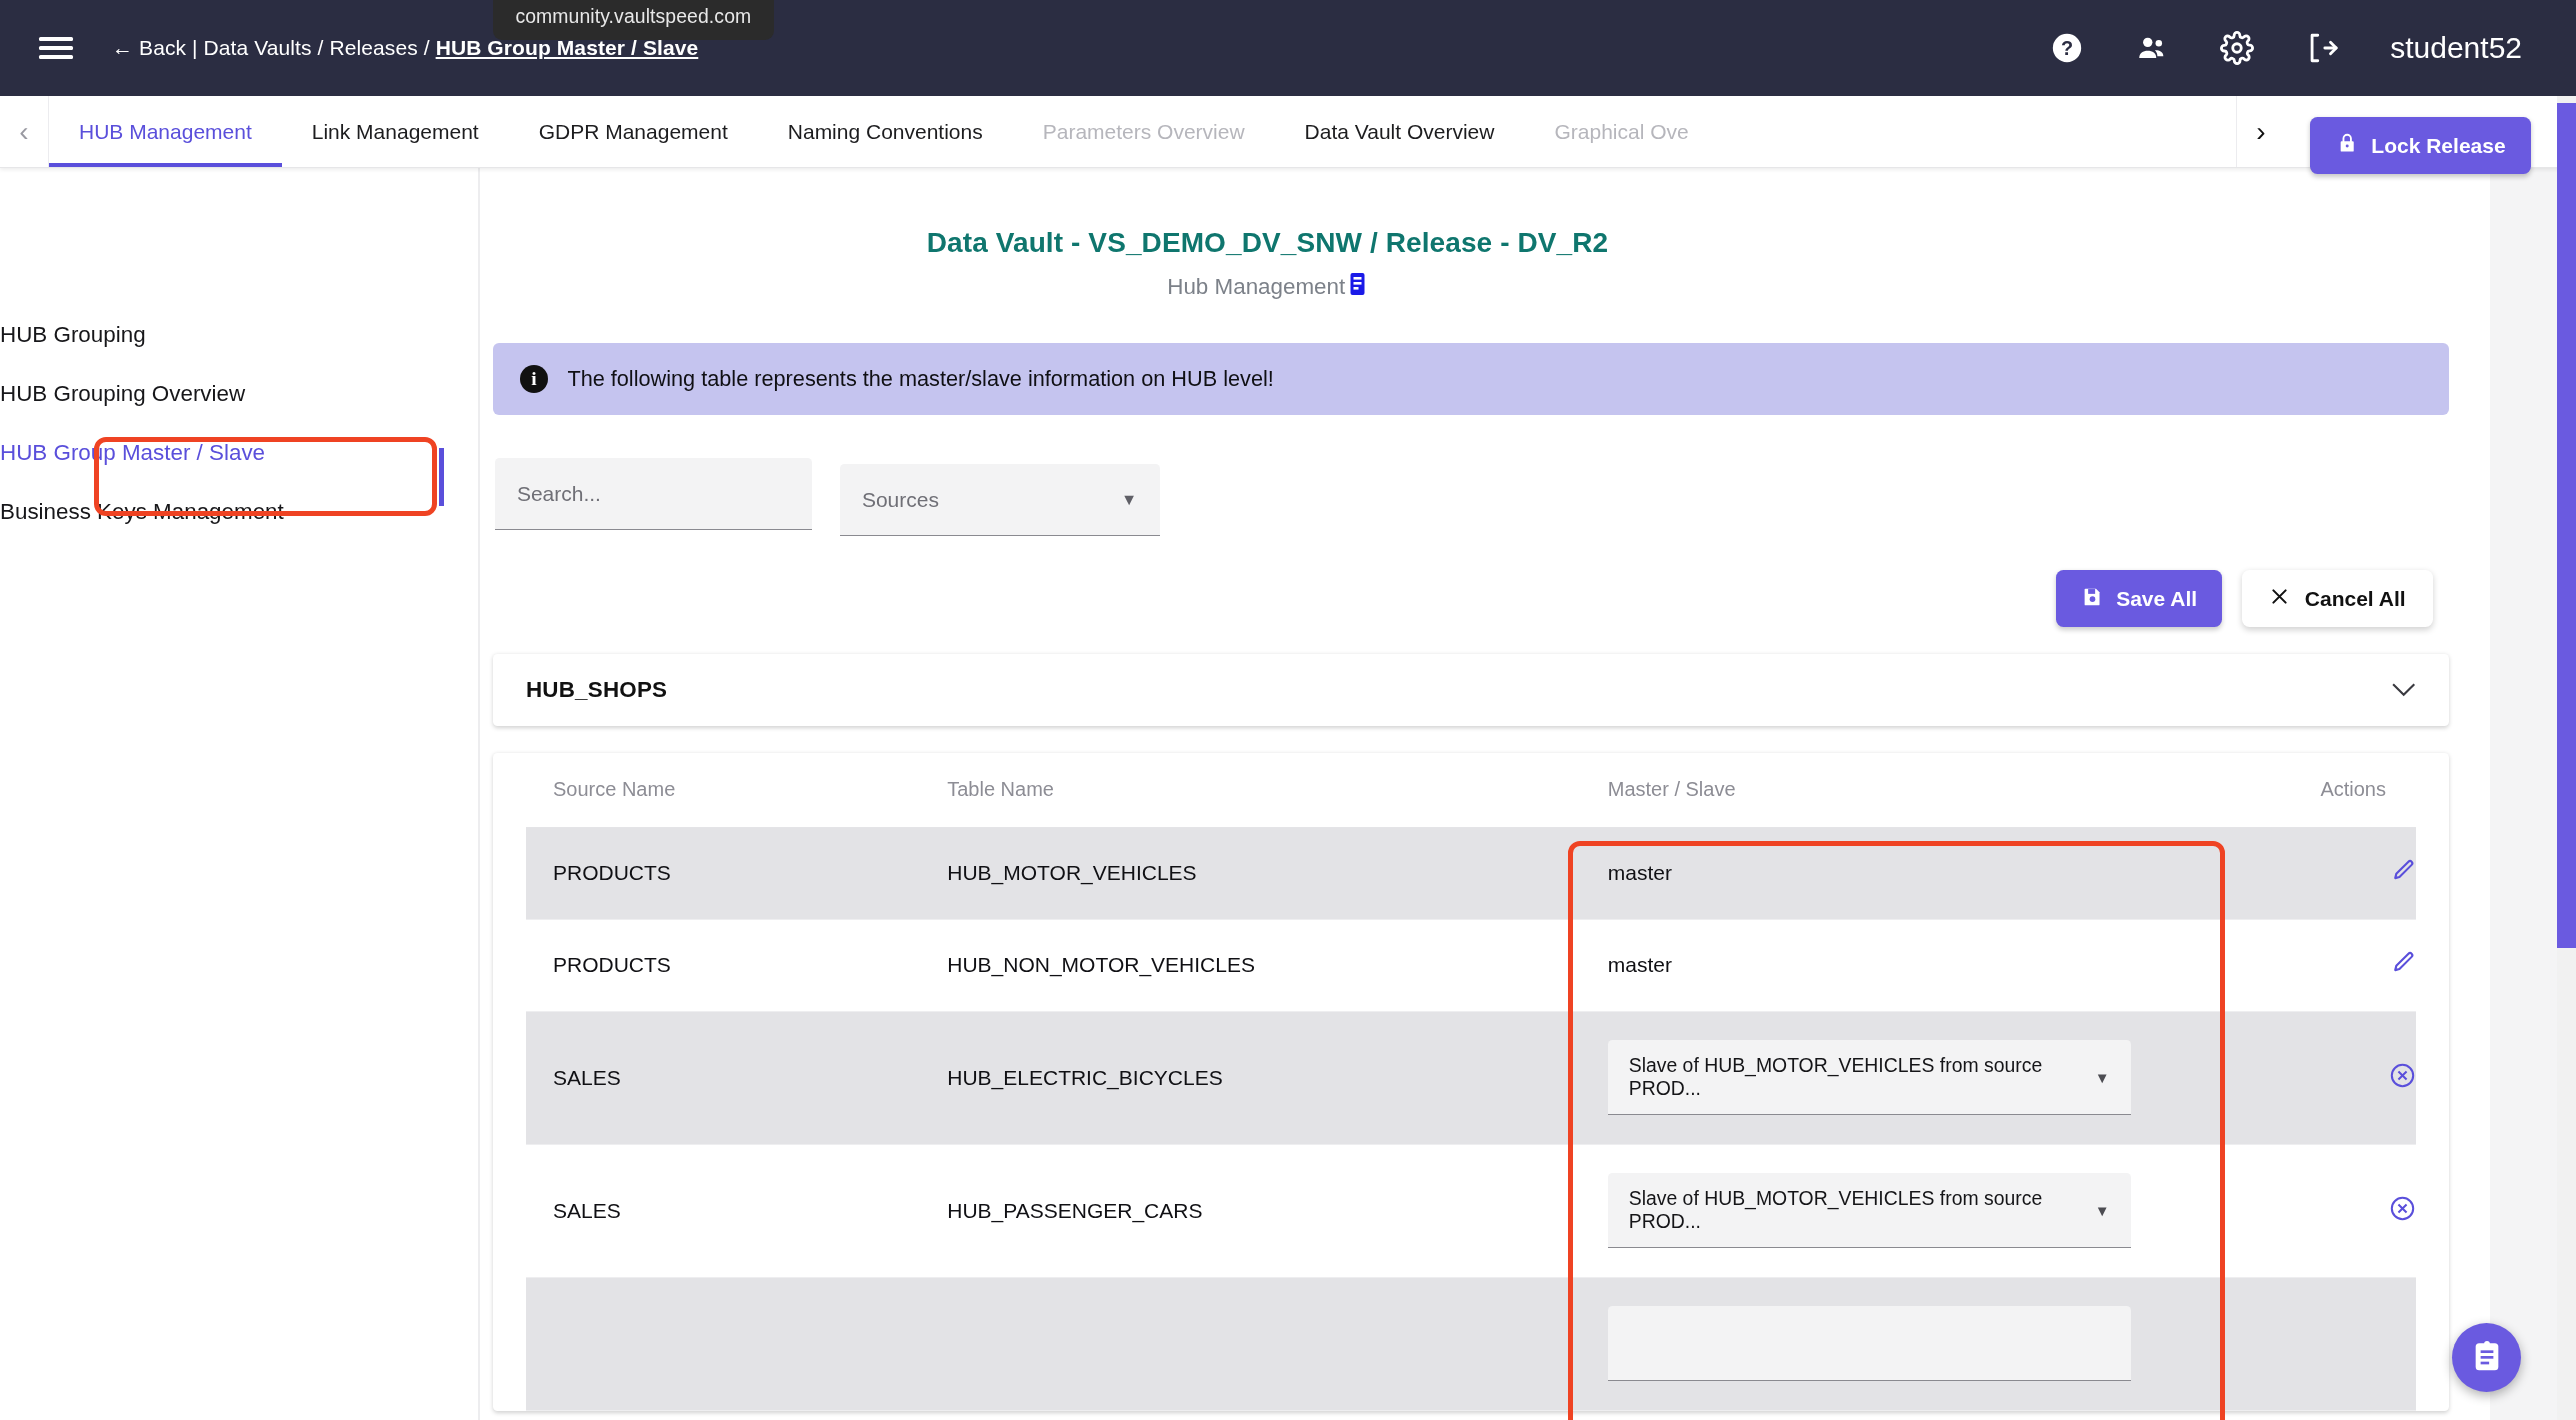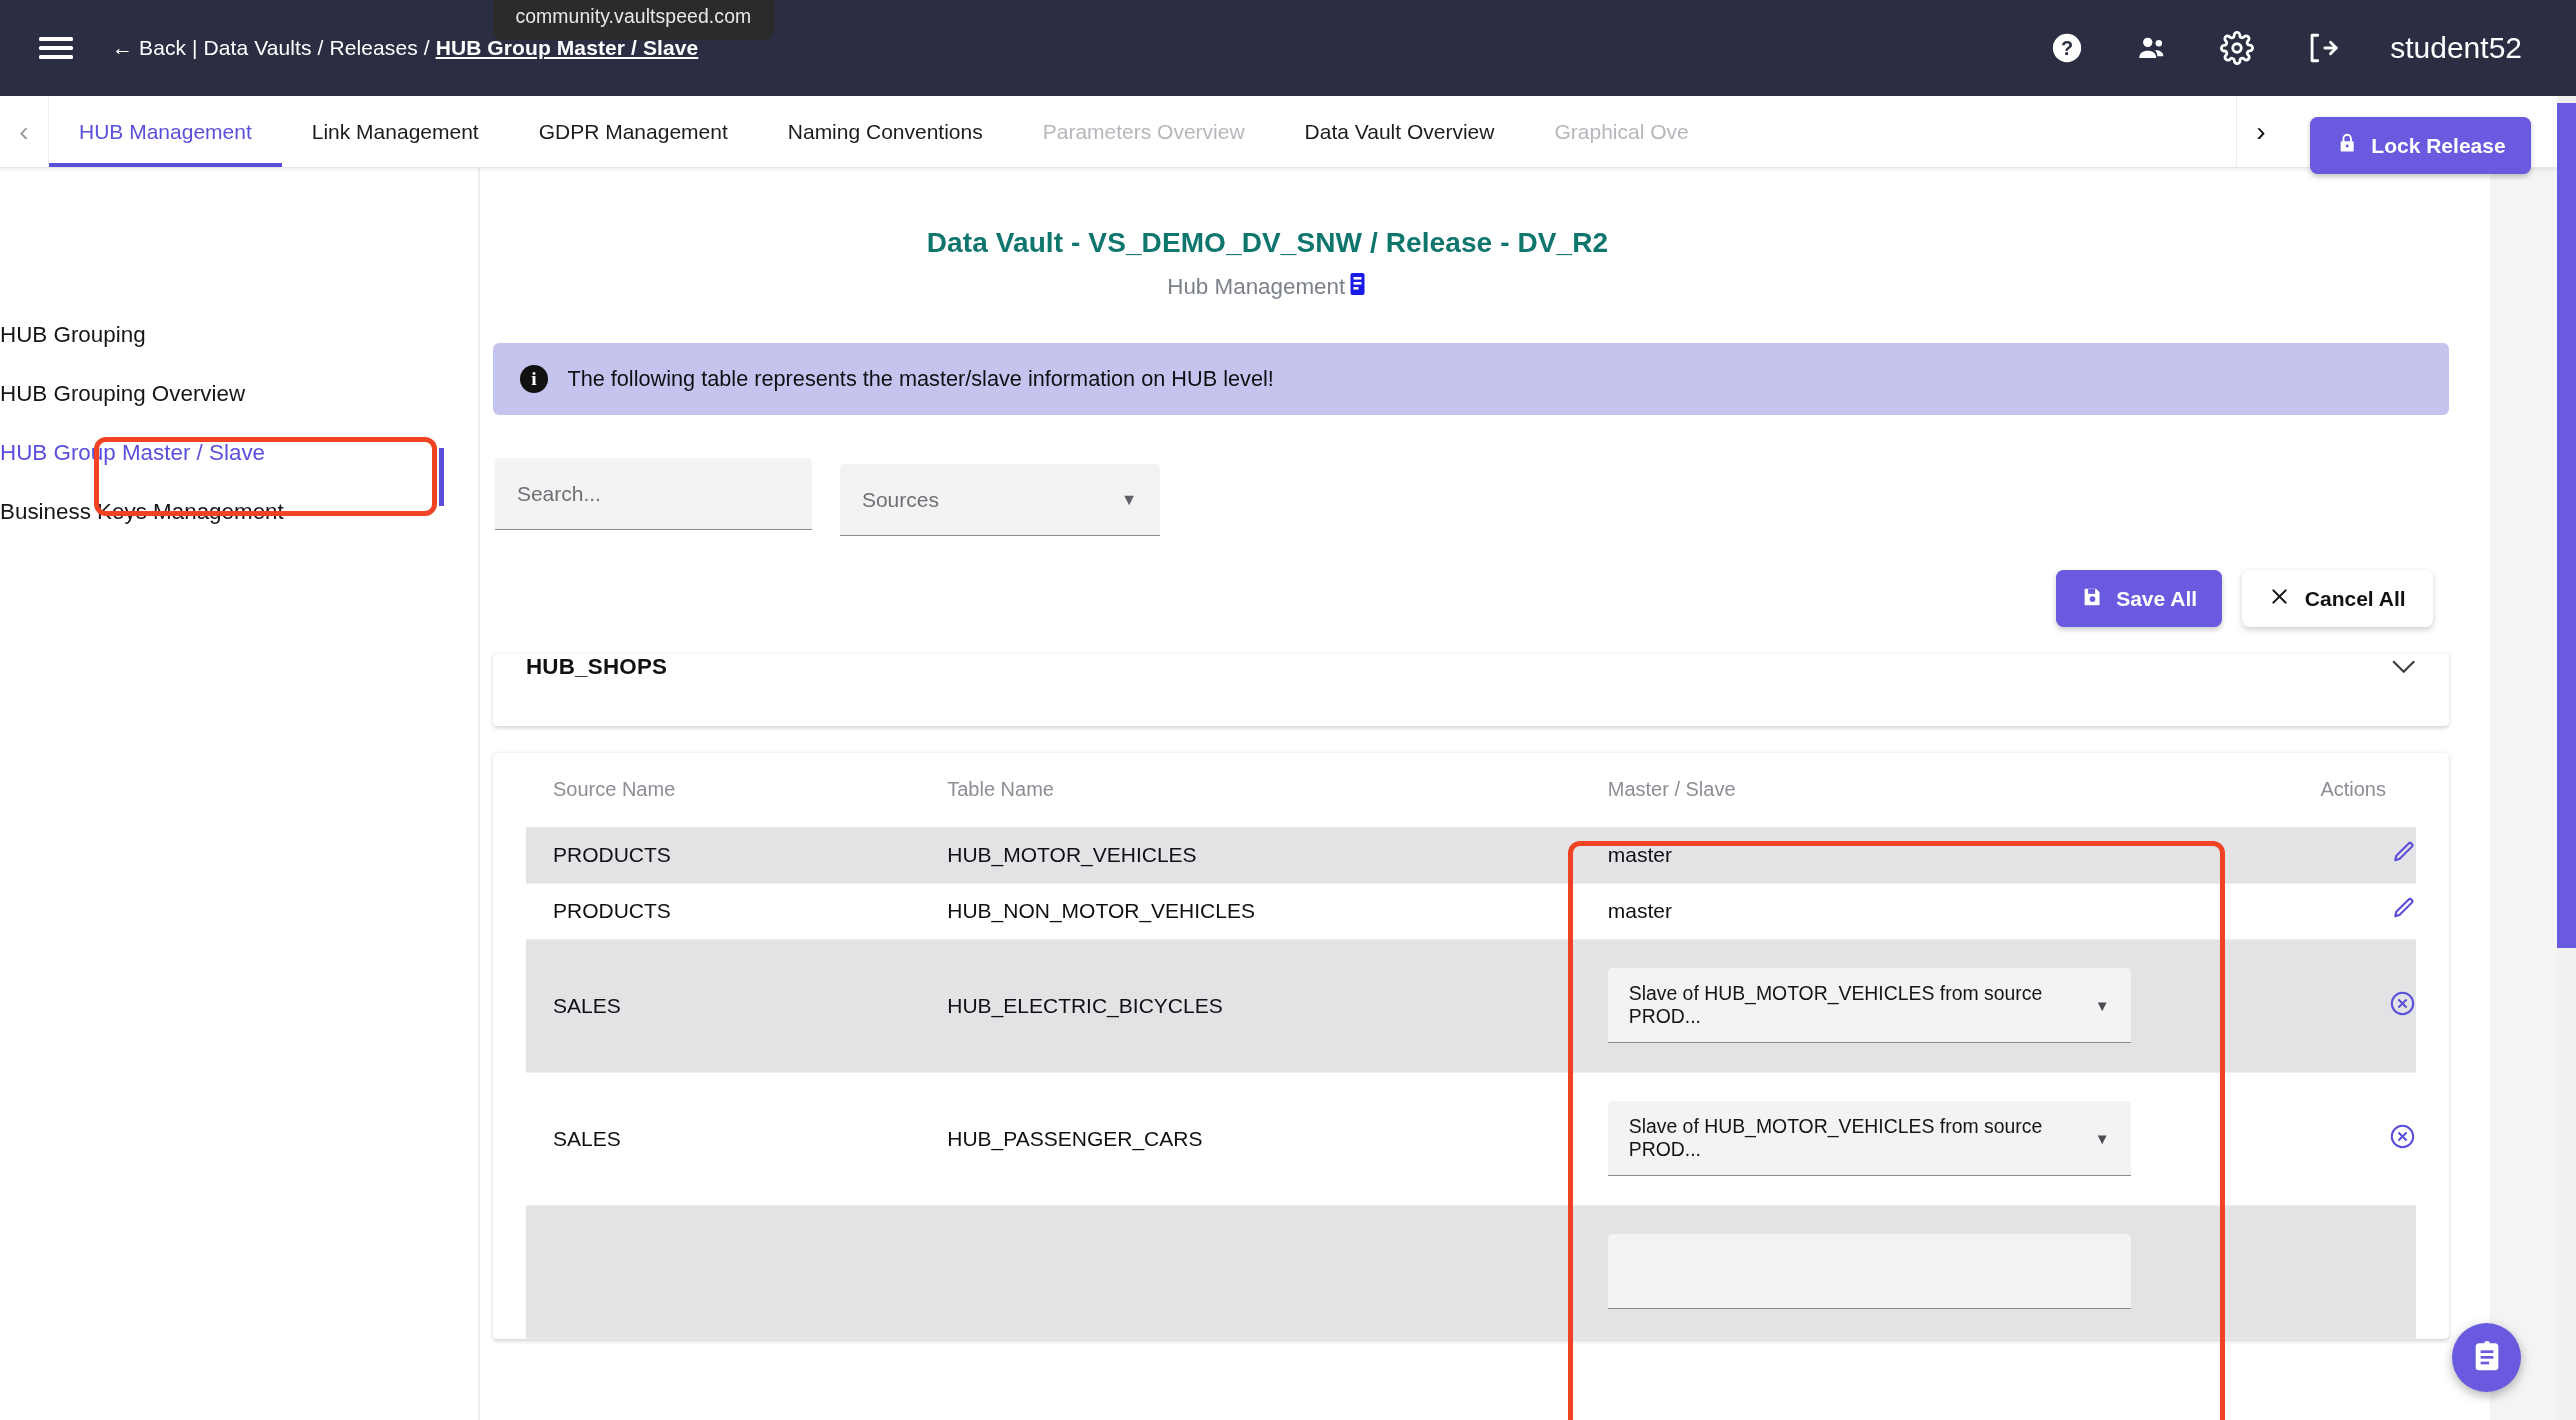--- a/index.html
+++ b/index.html
@@ -113,21 +113,21 @@
   }
   .btn-cancel {
     background:#fff; color:#111; border:none; border-radius:7.5px; height:57px; padding:0 27px;
     display:flex; align-items:center; gap:15px; font-size:21px; font-weight:700; cursor:pointer;
     box-shadow:0 2.2px 6px rgba(0,0,0,.18);
   }
 
   
   .acc { background:#fff; border-radius:4.5px; box-shadow:0 1.5px 4.5px rgba(0,0,0,.18); margin-top: 27px; }
   .acc-head {
-    height:72px; display:flex; padding: 0 33px; cursor:pointer;
+    height:72px; display:flex; align-items:center; padding: 0 33px; cursor:pointer;
   }
   .acc-title { font-size:22.4px; font-weight:700; color:#111; letter-spacing:0.2px;}
   .badge {
     width:30px; height:30px; border-radius:50%; background:#d8a173; color:#fff;
     font-size:18px; display:flex; align-items:center; justify-content:center;
     margin-left: 9px; margin-top:-19.4px;
   }
   .chev { margin-left:auto; font-size:22.4px; color:#3a3a40; }
 
   
@@ -140,21 +140,21 @@
   .tbl td {
     font-size:21px; color:#101014; padding: 0 0 0 27px; border-bottom:0.7px solid #eeeef0;
     vertical-align: middle;
   }
   .tbl tr.alt td { background:#e3e3e6; }
   .c1 { width: 388px; }
   .c2 { width: 650px; }
   .c3 { width: 650px; }
   .c4 { width: 172px; text-align:right !important; padding-right: 27px; }
   th.c4 { text-align:right !important; padding-left:0; padding-right:30px; }
-  .row-s { height: 56px; }
+  .row-s { height: 92px; }
   .row-t { height: 133px; }
   .ms-select {
     background:#f3f3f4; border-bottom:1.5px solid #8a8a90; border-radius:4.5px 4.5px 0 0;
     height: 75px; width: 523px; display:flex; align-items:center; padding: 0 21px;
     font-size: 19.4px; color:#151518; cursor:pointer;
   }
   .ms-select .caret { margin-left:auto; color:#4c4c52; font-size:15px; }
   .act-cell { text-align:right; padding-right: 30px; }
   .icon-btn { display:inline-flex; align-items:center; justify-content:center; cursor:pointer; }
 

